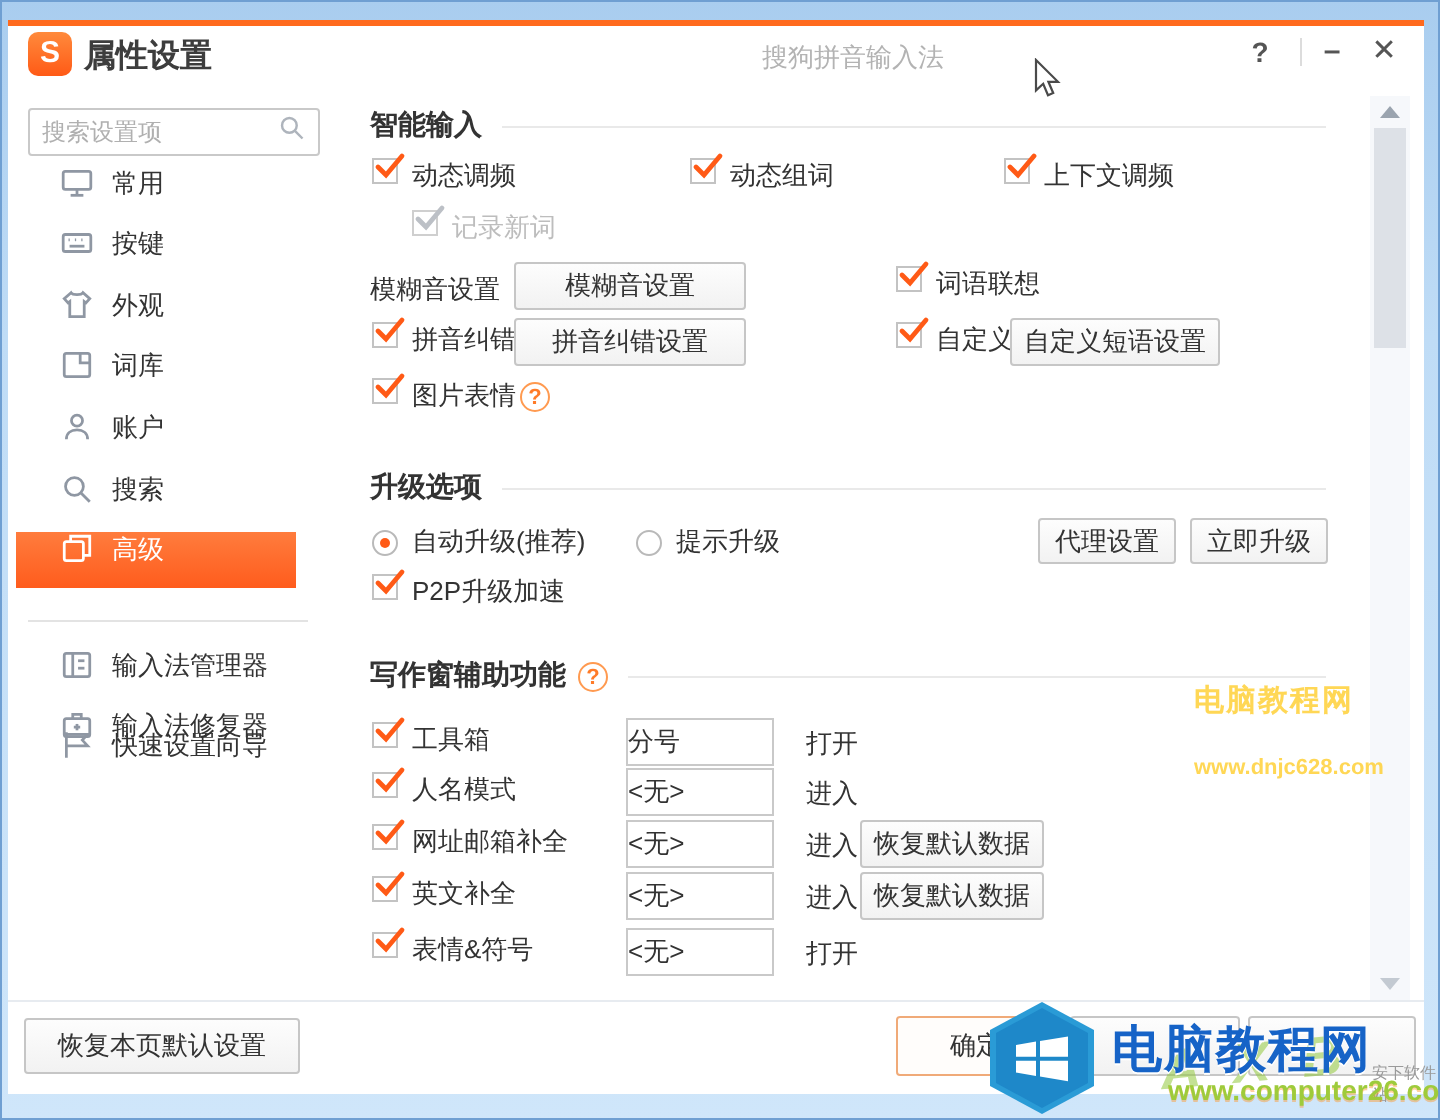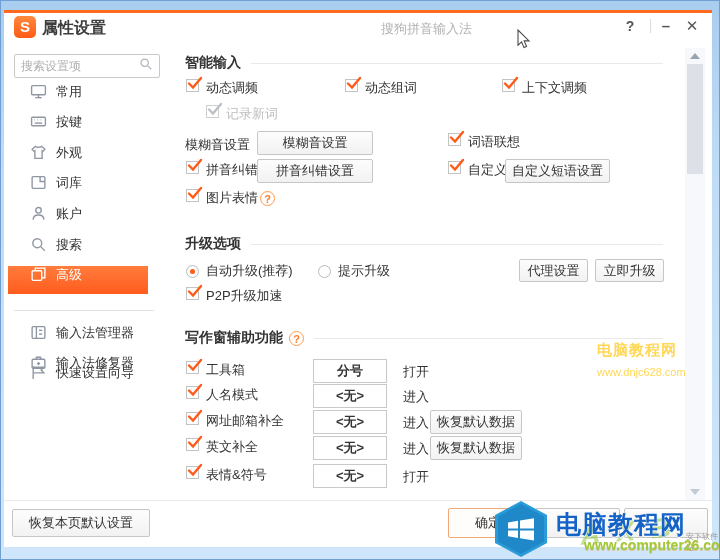--- a/index.html
+++ b/index.html
@@ -53,41 +53,41 @@
   .radioitem { display:flex; align-items:center; height:20px; gap:7px; cursor:default; }
   .radio { width:13px; height:13px; border:1px solid #b9b9b9; border-radius:50%; background:#fff;
            position:relative; flex:0 0 auto; }
   .radio.sel::after { content:""; position:absolute; left:3px; top:3px; width:5px; height:5px;
                       border-radius:50%; background:#ff5a16; }
   .btn { border:1px solid #c6c6c6; border-radius:2px; background:linear-gradient(180deg,#fdfdfd,#f2f2f2);
          font-size:13px; color:#333; font-family:"Liberation Sans","DejaVu Sans",sans-serif;
          text-align:center; cursor:default; }
   .btn.ok { border-color:#f0aa78; background:#fffdfb; }
   .combo { border:1px solid #c9c9c9; background:#fff; font-size:13px; color:#333;
-           text-align:center; line-height:22px; height:24px; width:74px; cursor:default;font-weight:bold; }
+           line-height:22px; height:24px; width:74px; cursor:default; }
   .act { font-size:13px; color:#333; }
   .qicon { display:inline-block; width:15px; height:15px; border:1px solid #ff9a50; border-radius:50%;
            color:#ff7b28; font-size:11px; font-weight:bold; text-align:center; line-height:14px; }
 
   
   .scrollbar { left:685px; top:48px; width:20px; height:452px; background:#f6f8fb; }
   .sb-up, .sb-down { position:absolute; left:2px; width:16px; height:12px; }
   .sb-up { top:2px; } .sb-down { bottom:2px; }
   .sb-up::after { content:""; position:absolute; left:3px; top:3px;
                   border-left:5px solid transparent; border-right:5px solid transparent; border-bottom:6px solid #9aa4af; }
   .sb-down::after { content:""; position:absolute; left:3px; top:3px;
                   border-left:5px solid transparent; border-right:5px solid transparent; border-top:6px solid #c3cad2; }
   .sb-thumb { position:absolute; left:2px; top:16px; width:16px; height:110px; background:#dde1e7; }
 
   .foot-line { left:4px; top:500px; width:708px; height:1px; background:#e7ebf0; }
 
   
   .wm-side { left:597px; top:341px; color:#ffd23e; opacity:.88; pointer-events:none; }
   .wm-side .l1 { font-size:15px; font-weight:bold; letter-spacing:1px; }
-  .wm-side .l2 { font-size:11px; font-weight:normal; margin-top:6px; }
+  .wm-side .l2 { font-size:11px; font-weight:bold; margin-top:18px; }
   .wm-bottom { left:462px; top:499px; width:258px; height:58px; pointer-events:none; }
   .wm-hex { position:absolute; left:28px; top:1px; }
   .wm-site { position:absolute; left:94px; top:9px; font-size:25px; font-weight:bold; color:#1663c7;
              letter-spacing:1px; text-shadow:0 1px 0 #fff; }
   .wm-letters { position:absolute; left:118px; top:16px; font-size:28px; font-weight:bold; font-style:italic;
                 color:rgba(146,200,60,.55); letter-spacing:16px; transform:rotate(-5deg); }
   .wm-url { position:absolute; left:122px; top:38px; font-size:14px; font-weight:bold; color:#9ecb3b;
             text-shadow:0 1px 0 rgba(255,150,40,.45); }
   .wm-small { position:absolute; left:224px; top:32px; font-size:8px; color:#9a9a9a; }
 </style>

